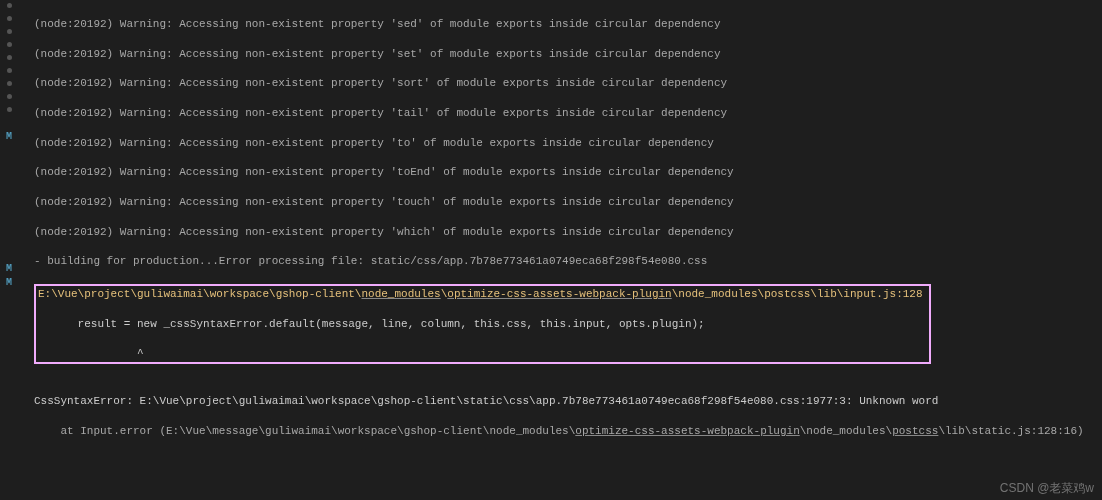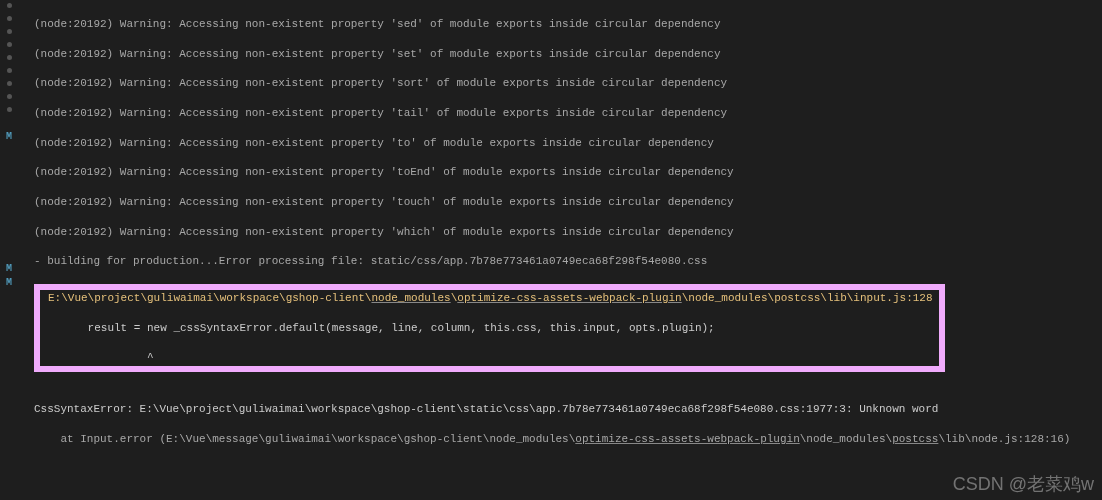--- a/index.html
+++ b/index.html
@@ -41,34 +41,34 @@
       background: #555;
     }
     .terminal {
       padding: 2px 8px 8px 34px;
       white-space: pre;
     }
     .line { display: block; }
     .warn { color: #a8a8a8; }
     .building { color: #a8a8a8; }
     .redbox {
-      border: 6px solid #f0abfc;
-      padding: 1px 6px 1px 8px;
+      border: 2px solid #f0abfc;
+      padding: 1px 6px 1px 2px;
       display: inline-block;
     }
     .err-path { color: #e5c07b; }
     .underline { text-decoration: underline; text-decoration-color: #888; }
     .err-main { color: #cccccc; }
     .stack { color: #a8a8a8; }
     .watermark {
       position: absolute;
       right: 8px;
       bottom: 4px;
       color: #888;
-      font-size: 18px;
+      font-size: 12px;
       font-family: "Microsoft YaHei", sans-serif;
       opacity: 0.8;
     }
   </style>
 </head>
 <body>
 
 <div class="gutter">
   <span class="dot" style="top:3px"></span>
   <span class="dot" style="top:16px"></span>
@@ -92,21 +92,21 @@
 <span class="line warn">(node:20192) Warning: Accessing non-existent property 'to' of module exports inside circular dependency</span>
 <span class="line warn">(node:20192) Warning: Accessing non-existent property 'toEnd' of module exports inside circular dependency</span>
 <span class="line warn">(node:20192) Warning: Accessing non-existent property 'touch' of module exports inside circular dependency</span>
 <span class="line warn">(node:20192) Warning: Accessing non-existent property 'which' of module exports inside circular dependency</span>
 <span class="line building">- building for production...Error processing file: static/css/app.7b78e773461a0749eca68f298f54e080.css</span>
 <span class="redbox"><span class="line"><span class="err-path"><span>E:\Vue\project\guliwaimai\workspace\gshop-client\</span><span class="underline">node_modules</span><span>\</span><span class="underline">optimize-css-assets-webpack-plugin</span><span>\node_modules\postcss\lib\input.js:128</span></span></span>
 <span class="line">      result = new _cssSyntaxError.default(message, line, column, this.css, this.input, opts.plugin);</span>
 <span class="line">               ^</span></span>
 <span class="line"> </span>
 <span class="line err-main">CssSyntaxError: E:\Vue\project\guliwaimai\workspace\gshop-client\static\css\app.7b78e773461a0749eca68f298f54e080.css:1977:3: Unknown word</span>
-<span class="line stack"><span>    at Input.error (E:\Vue\message\guliwaimai\workspace\gshop-client\node_modules\</span><span class="underline">optimize-css-assets-webpack-plugin</span><span>\node_modules\</span><span class="underline">postcss</span><span>\lib\node.js:128:16)</span></span>
+<span class="line stack"><span>    at Input.error (E:\Vue\message\guliwaimai\workspace\gshop-client\node_modules\</span><span class="underline">optimize-css-assets-webpack-plugin</span><span>\node_modules\</span><span class="underline">postcss</span><span>\lib\static.js:128:16)</span></span>
 
 
 
 
 
 
 
 
 
 

